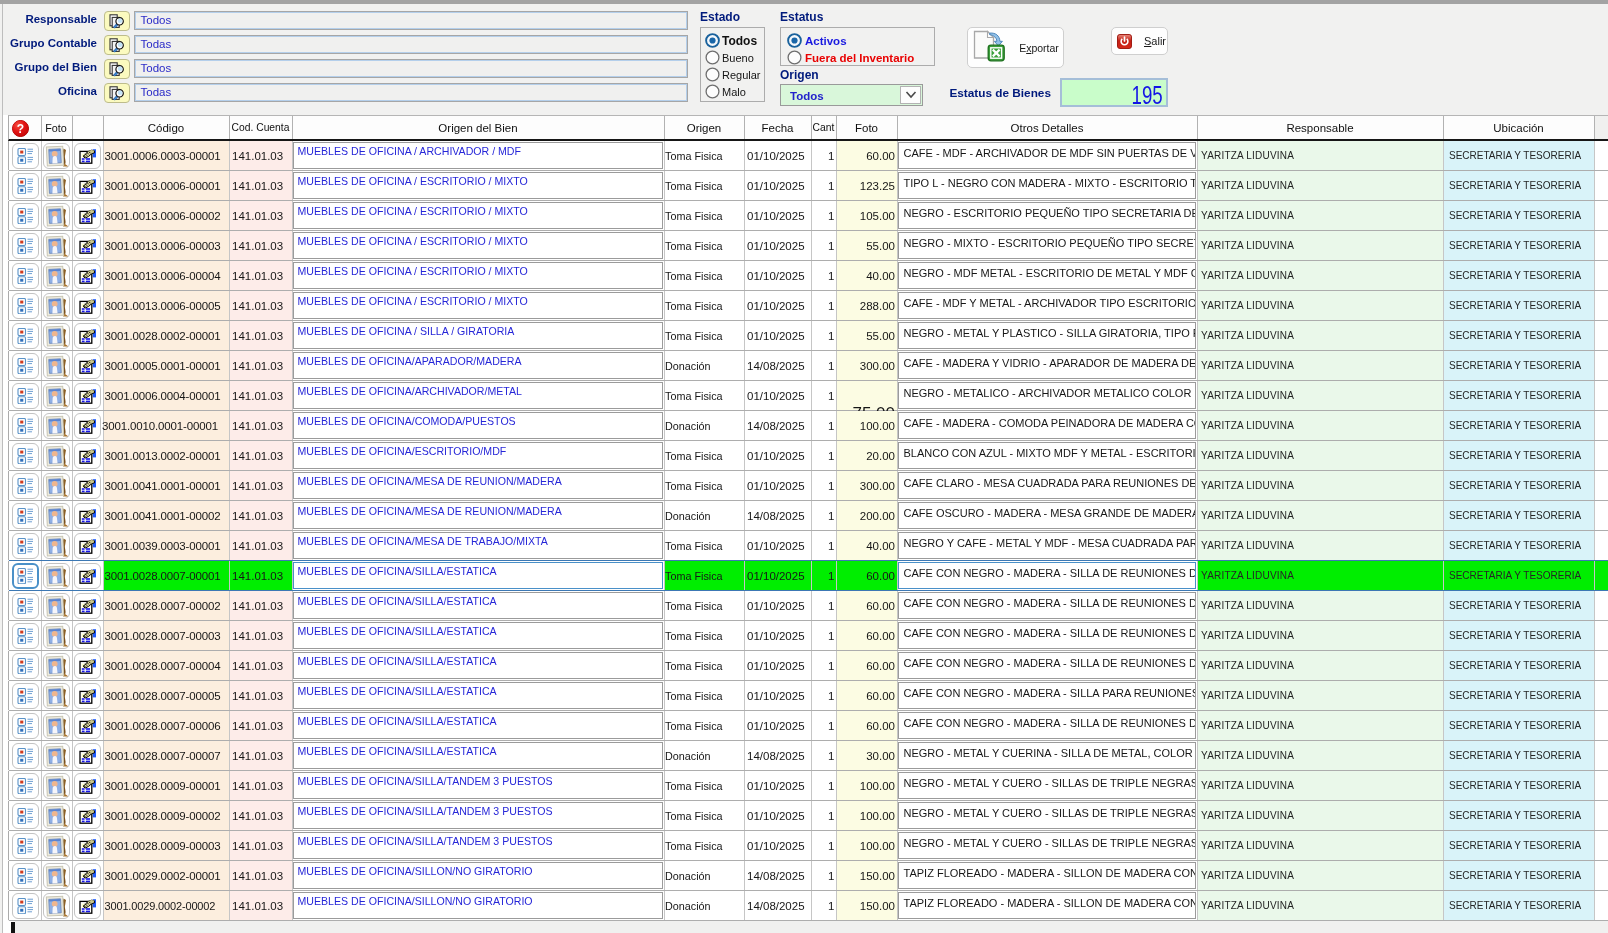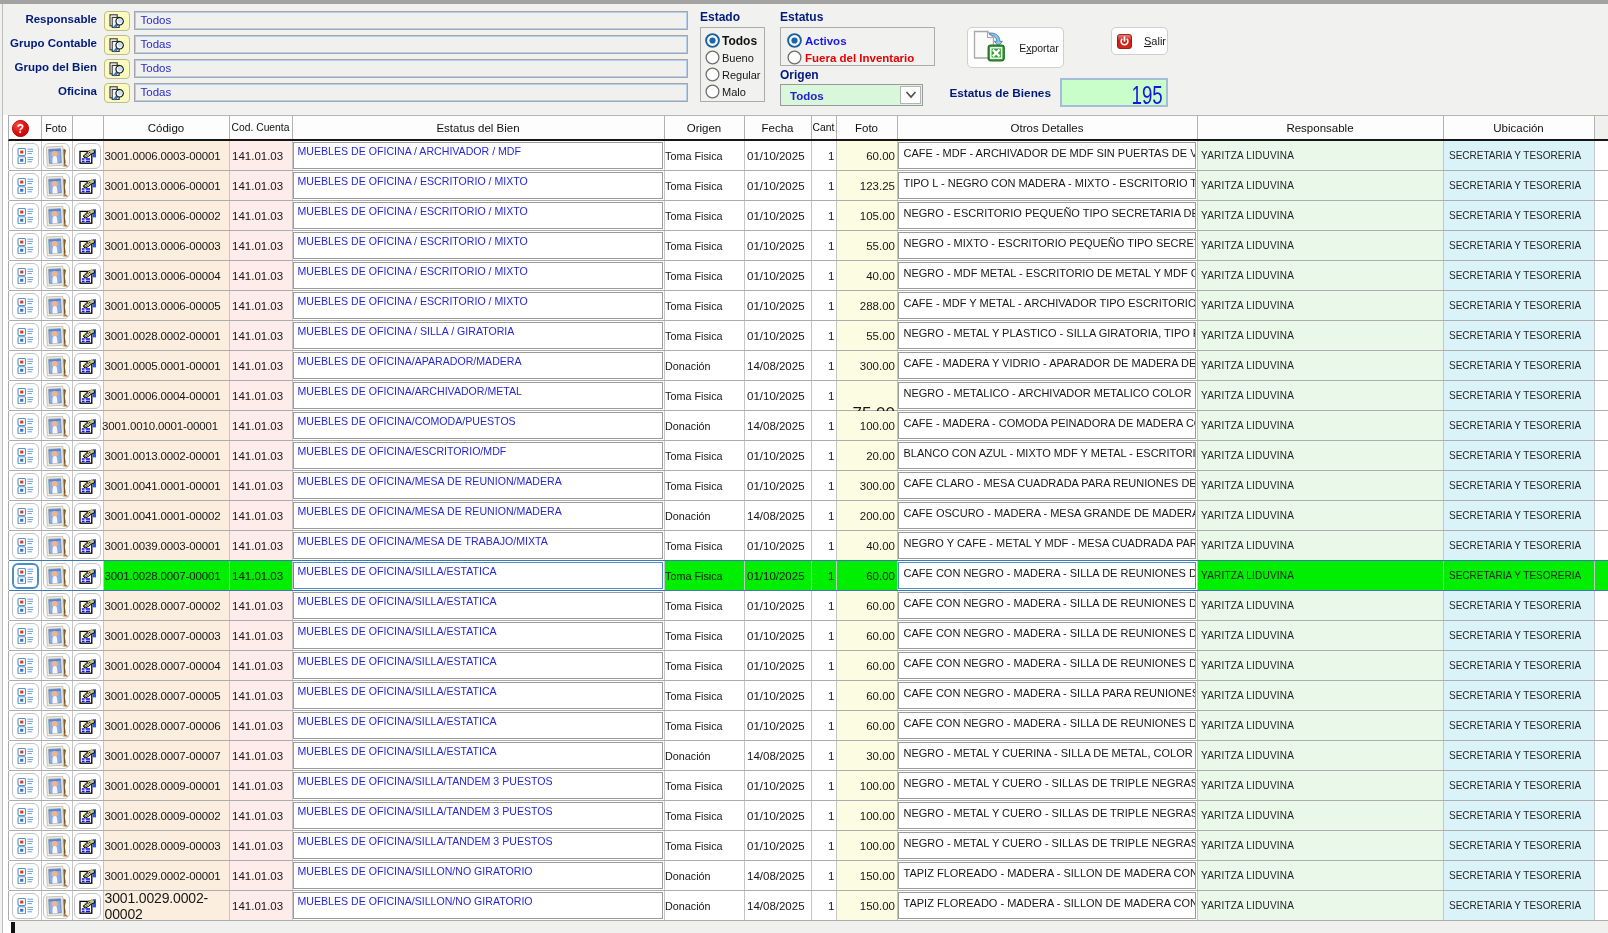--- a/index.html
+++ b/index.html
@@ -145,21 +145,21 @@
           <stop offset="1" stop-color="#b40000"></stop>
 </radialGradient>
       </defs>
 <circle cx="8.5" cy="8.5" r="8" fill="#d41313" stroke="#a00"></circle>
 <circle cx="8.5" cy="8.5" r="8" fill="url(#hg)" opacity="0.85"></circle>
 <text x="8.5" y="12.6" font-family="Liberation Sans" font-size="12" font-weight="bold" fill="#fff" text-anchor="middle">?</text>
 </svg></div>
 <div class="ab hcell" style="left:40.5px;top:116px;width:31.0px;height:24px;">Foto</div>
 <div class="ab hcell" style="left:103px;top:116px;width:126px;height:24px;font-size:11.5px">Código</div>
 <div class="ab hcell" style="left:229px;top:116px;width:63px;height:24px;font-size:10.3px">Cod. Cuenta</div>
-<div class="ab hcell" style="left:292px;top:116px;width:372px;height:24px;font-size:11.5px">Estatus del Bien</div>
+<div class="ab hcell" style="left:292px;top:116px;width:372px;height:24px;font-size:11.5px">Origen del Bien</div>
 <div class="ab hcell" style="left:664px;top:116px;width:80px;height:24px;font-size:11.5px">Origen</div>
 <div class="ab hcell" style="left:744px;top:116px;width:67px;height:24px;font-size:11.5px">Fecha</div>
 <div class="ab hcell" style="left:811px;top:116px;width:25px;height:24px;font-size:10.3px">Cant</div>
 <div class="ab hcell" style="left:836px;top:116px;width:61px;height:24px;font-size:11.5px">Foto</div>
 <div class="ab hcell" style="left:897px;top:116px;width:300px;height:24px;font-size:11.5px">Otros Detalles</div>
 <div class="ab hcell" style="left:1197px;top:116px;width:246px;height:24px;font-size:11.5px">Responsable</div>
 <div class="ab hcell" style="left:1443px;top:116px;width:151px;height:24px;font-size:11.5px">Ubicación</div>
 <div class="ab" style="left:9px;top:141px;width:94px;height:29px;background:#fff"></div>
 <div class="ab" style="left:103px;top:141px;width:126px;height:29px;background:#fceede"></div>
 <div class="ab" style="left:229px;top:141px;width:63px;height:29px;background:#fdece9"></div>
@@ -2277,21 +2277,21 @@
 <line x1="2.8" y1="12" x2="5.6" y2="12"></line>
         <line x1="6.8" y1="12" x2="11" y2="12"></line>
 <line x1="2.8" y1="14.4" x2="5.6" y2="14.4"></line>
         <line x1="6.8" y1="14.4" x2="11" y2="14.4"></line>
 </g>
 <path d="M4.2 9.4 L9 4.6 L12.4 3.2 L15.2 3.6 L15.6 5.8 L12.8 6.6 L9.6 9.4 L6.2 11 Z" fill="#dcd8a2" stroke="#000" stroke-width="1"></path>
 <path d="M8.6 4.4 L12.2 3 L15.4 3.4 L12.8 6.6 Z" fill="#cbc78c"></path>
 <path d="M4.6 8.2 L6.6 10.2 M6.2 6.8 L8.2 8.8 M7.8 5.4 L9.8 7.4 M9.8 4.6 L11.6 6.4" stroke="#000" stroke-width="0.9"></path>
 </svg>
   </div>
-<div class="cell" style="left:104.5px;top:891px;width:124px;height:29px;display:flex;align-items:center;font-size:14px;color:#161616;letter-spacing:-0.15px">3001.0029.0002-00002</div>
+<div class="cell" style="left:104.5px;top:891px;width:124px;height:29px;display:flex;align-items:center;font-size:11px;color:#161616;letter-spacing:-0.15px">3001.0029.0002-00002</div>
 <div class="cell" style="left:232px;top:891px;width:59px;height:29px;display:flex;align-items:center;font-size:11.5px;color:#161616">141.01.03</div>
 <div class="cell" style="left:292.5px;top:892px;width:370.5px;height:27px;background:#fff;border:1px solid #9b9b9b;color:#2626d8;font-size:10.6px;padding:2px 0 0 4px">MUEBLES DE OFICINA/SILLON/NO GIRATORIO</div>
 <div class="cell" style="left:665px;top:891px;width:78px;height:29px;display:flex;align-items:center;font-size:10.8px;color:#161616">Donación</div>
 <div class="cell" style="left:747px;top:891px;width:63px;height:29px;display:flex;align-items:center;font-size:11.5px;color:#161616">14/08/2025</div>
 <div class="cell" style="left:811px;top:891px;width:23.5px;height:29px;display:flex;align-items:center;justify-content:flex-end;font-size:11.5px;color:#161616">1</div>
 <div class="cell" style="left:836px;top:891px;width:59px;height:29px;display:flex;align-items:center;justify-content:flex-end;font-size:11.5px;color:#161616">150.00</div>
 <div class="cell" style="left:897.5px;top:892px;width:298.5px;height:27px;background:#fff;border:1px solid #9b9b9b;color:#161616;font-size:11px;padding-top:3.5px;padding-left:5px;white-space:nowrap">TAPIZ FLOREADO - MADERA - SILLON DE MADERA CON TAPIZ</div>
 <div class="cell" style="left:1201px;top:891px;width:241px;height:29px;display:flex;align-items:center;font-size:10px;color:#242424;letter-spacing:0.2px">YARITZA LIDUVINA</div>
 <div class="cell" style="left:1449px;top:891px;width:144px;height:29px;display:flex;align-items:center;font-size:10px;color:#242424;letter-spacing:0px">SECRETARIA Y TESORERIA</div>
 <div class="ab" style="left:15px;top:921px;width:1593px;height:12px;background:#f0f0ef"></div>

